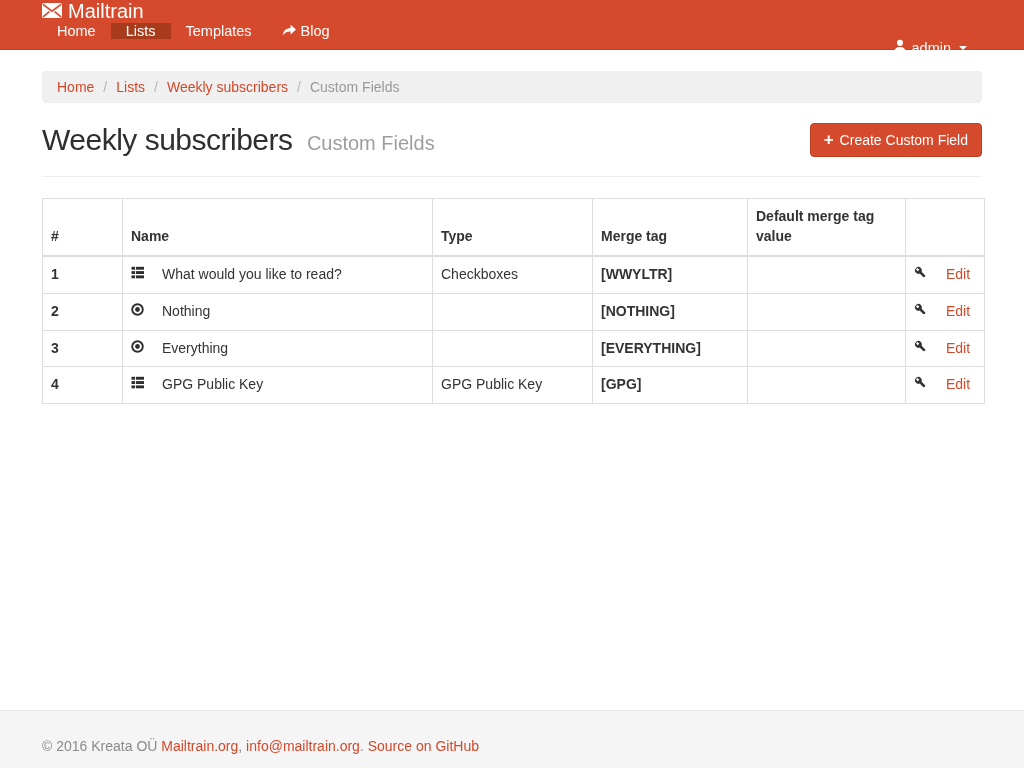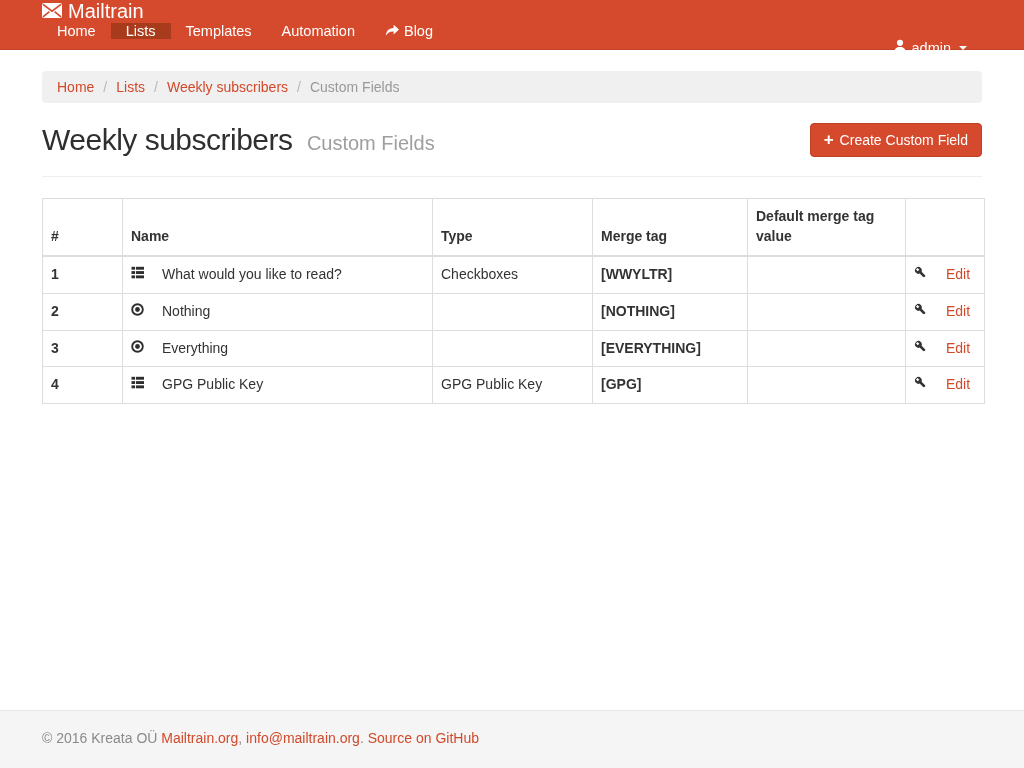--- a/index.html
+++ b/index.html
@@ -52,21 +52,21 @@
   thead th.two-line { padding-top:8px; }
   td.num, td.tag { font-weight:700; }
   .name-cell { display:flex; align-items:center; gap:18px; }
   .edit-link { color:#d2492a; text-decoration:none; cursor:pointer; display:inline-flex;
     align-items:center; gap:19px; }
   .icon { flex:0 0 auto; display:inline-block; }
 
   
   .footer { position:absolute; left:0; bottom:0; width:100%; height:58px; background:#f5f5f5;
     border-top:1px solid #e7e7e7; }
-  .footer-inner { width:970px; margin:0 auto; padding:19px 15px 0 15px; color:#8a8a8a; }
+  .footer-inner { width:970px; margin:8px auto; padding:19px 15px 0 15px; color:#8a8a8a; }
   .footer a { color:#d2492a; text-decoration:none; cursor:pointer; }
 </style>
 </head>
 <body>
 
 <svg width="0" height="0" style="position:absolute">
   <defs>
     <g id="i-envelope">
       <rect x="0" y="0" width="20" height="15" rx="1.8" fill="#fff"></rect>
       <path d="M1 1.4 L10 8.2 L19 1.4" stroke="#d5492c" stroke-width="1.7" fill="none"></path>
@@ -113,23 +113,20 @@
       <li class="nav-item">
           <span>Home</span>
         </li>
       <li class="nav-item active">
           <span>Lists</span>
         </li>
       <li class="nav-item">
           <span>Templates</span>
         </li>
       <li class="nav-item">
-          <span>Automation</span>
-        </li>
-      <li class="nav-item">
         <span class="icon"><svg width="14" height="12" viewBox="0 0 14 12">
               <use href="#i-share"></use>
             </svg></span>
         <span>Blog</span>
       </li>
     </ul>
     <div class="nav-right">
       <div class="user-item">
         <span class="icon"><svg width="14" height="14" viewBox="0 0 14 14">
               <use href="#i-user"></use>

